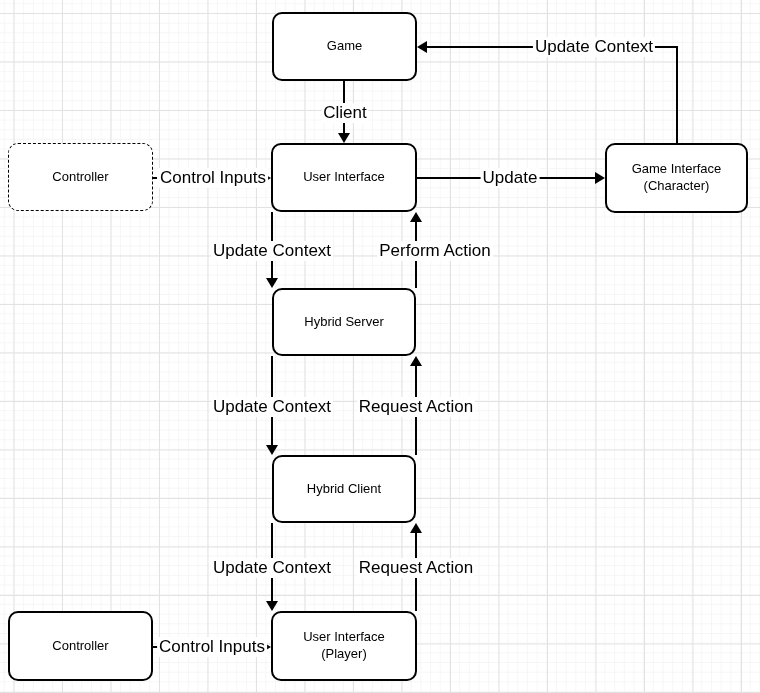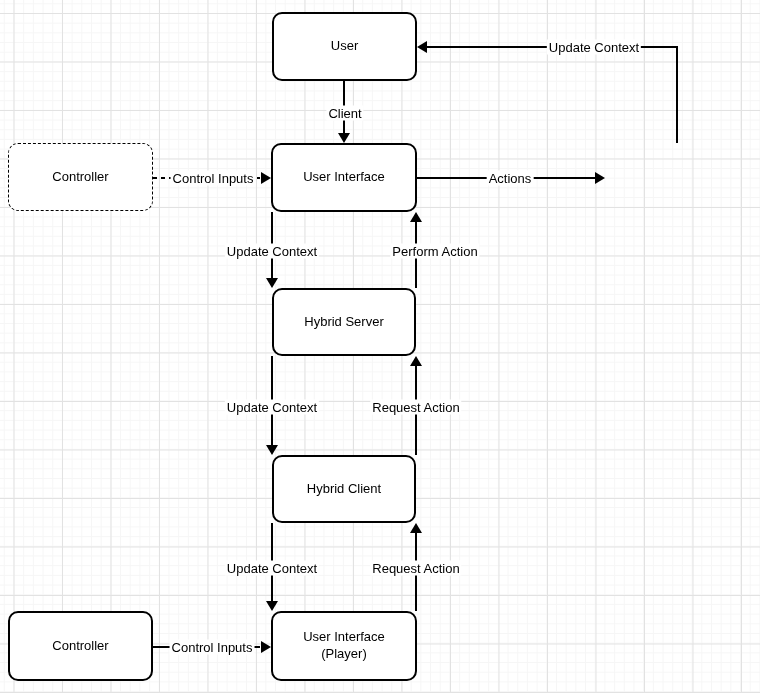--- a/index.html
+++ b/index.html
@@ -46,21 +46,21 @@
   .arr { position: absolute; width: 0; height: 0; z-index: 2; }
   .arr.down  { border-left: 6px solid transparent; border-right: 6px solid transparent; border-top: 10px solid #000; }
   .arr.up    { border-left: 6px solid transparent; border-right: 6px solid transparent; border-bottom: 10px solid #000; }
   .arr.left  { border-top: 6px solid transparent; border-bottom: 6px solid transparent; border-right: 10px solid #000; }
   .arr.right { border-top: 6px solid transparent; border-bottom: 6px solid transparent; border-left: 10px solid #000; }
   .elabel {
     position: absolute;
     transform: translate(-50%, -50%);
     background: #ffffff;
     padding: 0 2px;
-    font-size: 13px;
+    font-size: 17px;
     white-space: nowrap;
     z-index: 4;
   }
 </style>
 </head>
 <body>
 
 <div class="canvas">
 
   <div class="vline" style="left:343px; top:81px; height:53px;"></div>
@@ -91,31 +91,35 @@
   <div class="vline" style="left:271px; top:523px; height:79px;"></div>
   <div class="arr down" style="left:266px; top:601px;"></div>
 
   <div class="vline" style="left:415px; top:532px; height:79px;"></div>
   <div class="arr up" style="left:410px; top:523px;"></div>
 
   <div class="hline" style="left:153px; top:646px; width:107px;"></div>
   <div class="arr right" style="left:261px; top:641px;"></div>
 
   <div class="node" style="left:272px; top:12px; width:145px; height:69px;">
-    <span class="nlabel">User</span>
+    <span class="nlabel">Game</span>
   </div>
 
   <div class="node" style="left:271px; top:143px; width:146px; height:69px;">
     <span class="nlabel">User Interface</span>
   </div>
 
   <div class="node dashed" style="left:8px; top:143px; width:145px; height:68px;">
     <span class="nlabel">Controller</span>
   </div>
 
+  <div class="node" style="left:605px; top:143px; width:143px; height:70px;">
+    <span class="nlabel">Game Interface
+(Character)</span>
+  </div>
 
   <div class="node" style="left:272px; top:455px; width:144px; height:68px;">
     <span class="nlabel">Hybrid Client</span>
   </div>
 
   <div class="node" style="left:272px; top:288px; width:144px; height:68px;">
     <span class="nlabel">Hybrid Server</span>
   </div>
 
   <div class="node" style="left:271px; top:611px; width:146px; height:70px;">
@@ -123,21 +127,21 @@
 (Player)</span>
   </div>
 
   <div class="node" style="left:8px; top:611px; width:145px; height:70px;">
     <span class="nlabel">Controller</span>
   </div>
 
   <span class="elabel" style="left:345px; top:113px;">Client</span>
   <span class="elabel" style="left:594px; top:47px;">Update Context</span>
   <span class="elabel" style="left:213px; top:178px;">Control Inputs</span>
-  <span class="elabel" style="left:510px; top:178px;">Actions</span>
+  <span class="elabel" style="left:510px; top:178px;">Update</span>
   <span class="elabel" style="left:272px; top:251px;">Update Context</span>
   <span class="elabel" style="left:435px; top:251px;">Perform Action</span>
   <span class="elabel" style="left:272px; top:407px;">Update Context</span>
   <span class="elabel" style="left:416px; top:407px;">Request Action</span>
   <span class="elabel" style="left:272px; top:568px;">Update Context</span>
   <span class="elabel" style="left:416px; top:568px;">Request Action</span>
   <span class="elabel" style="left:212px; top:647px;">Control Inputs</span>
 
 </div>
 

